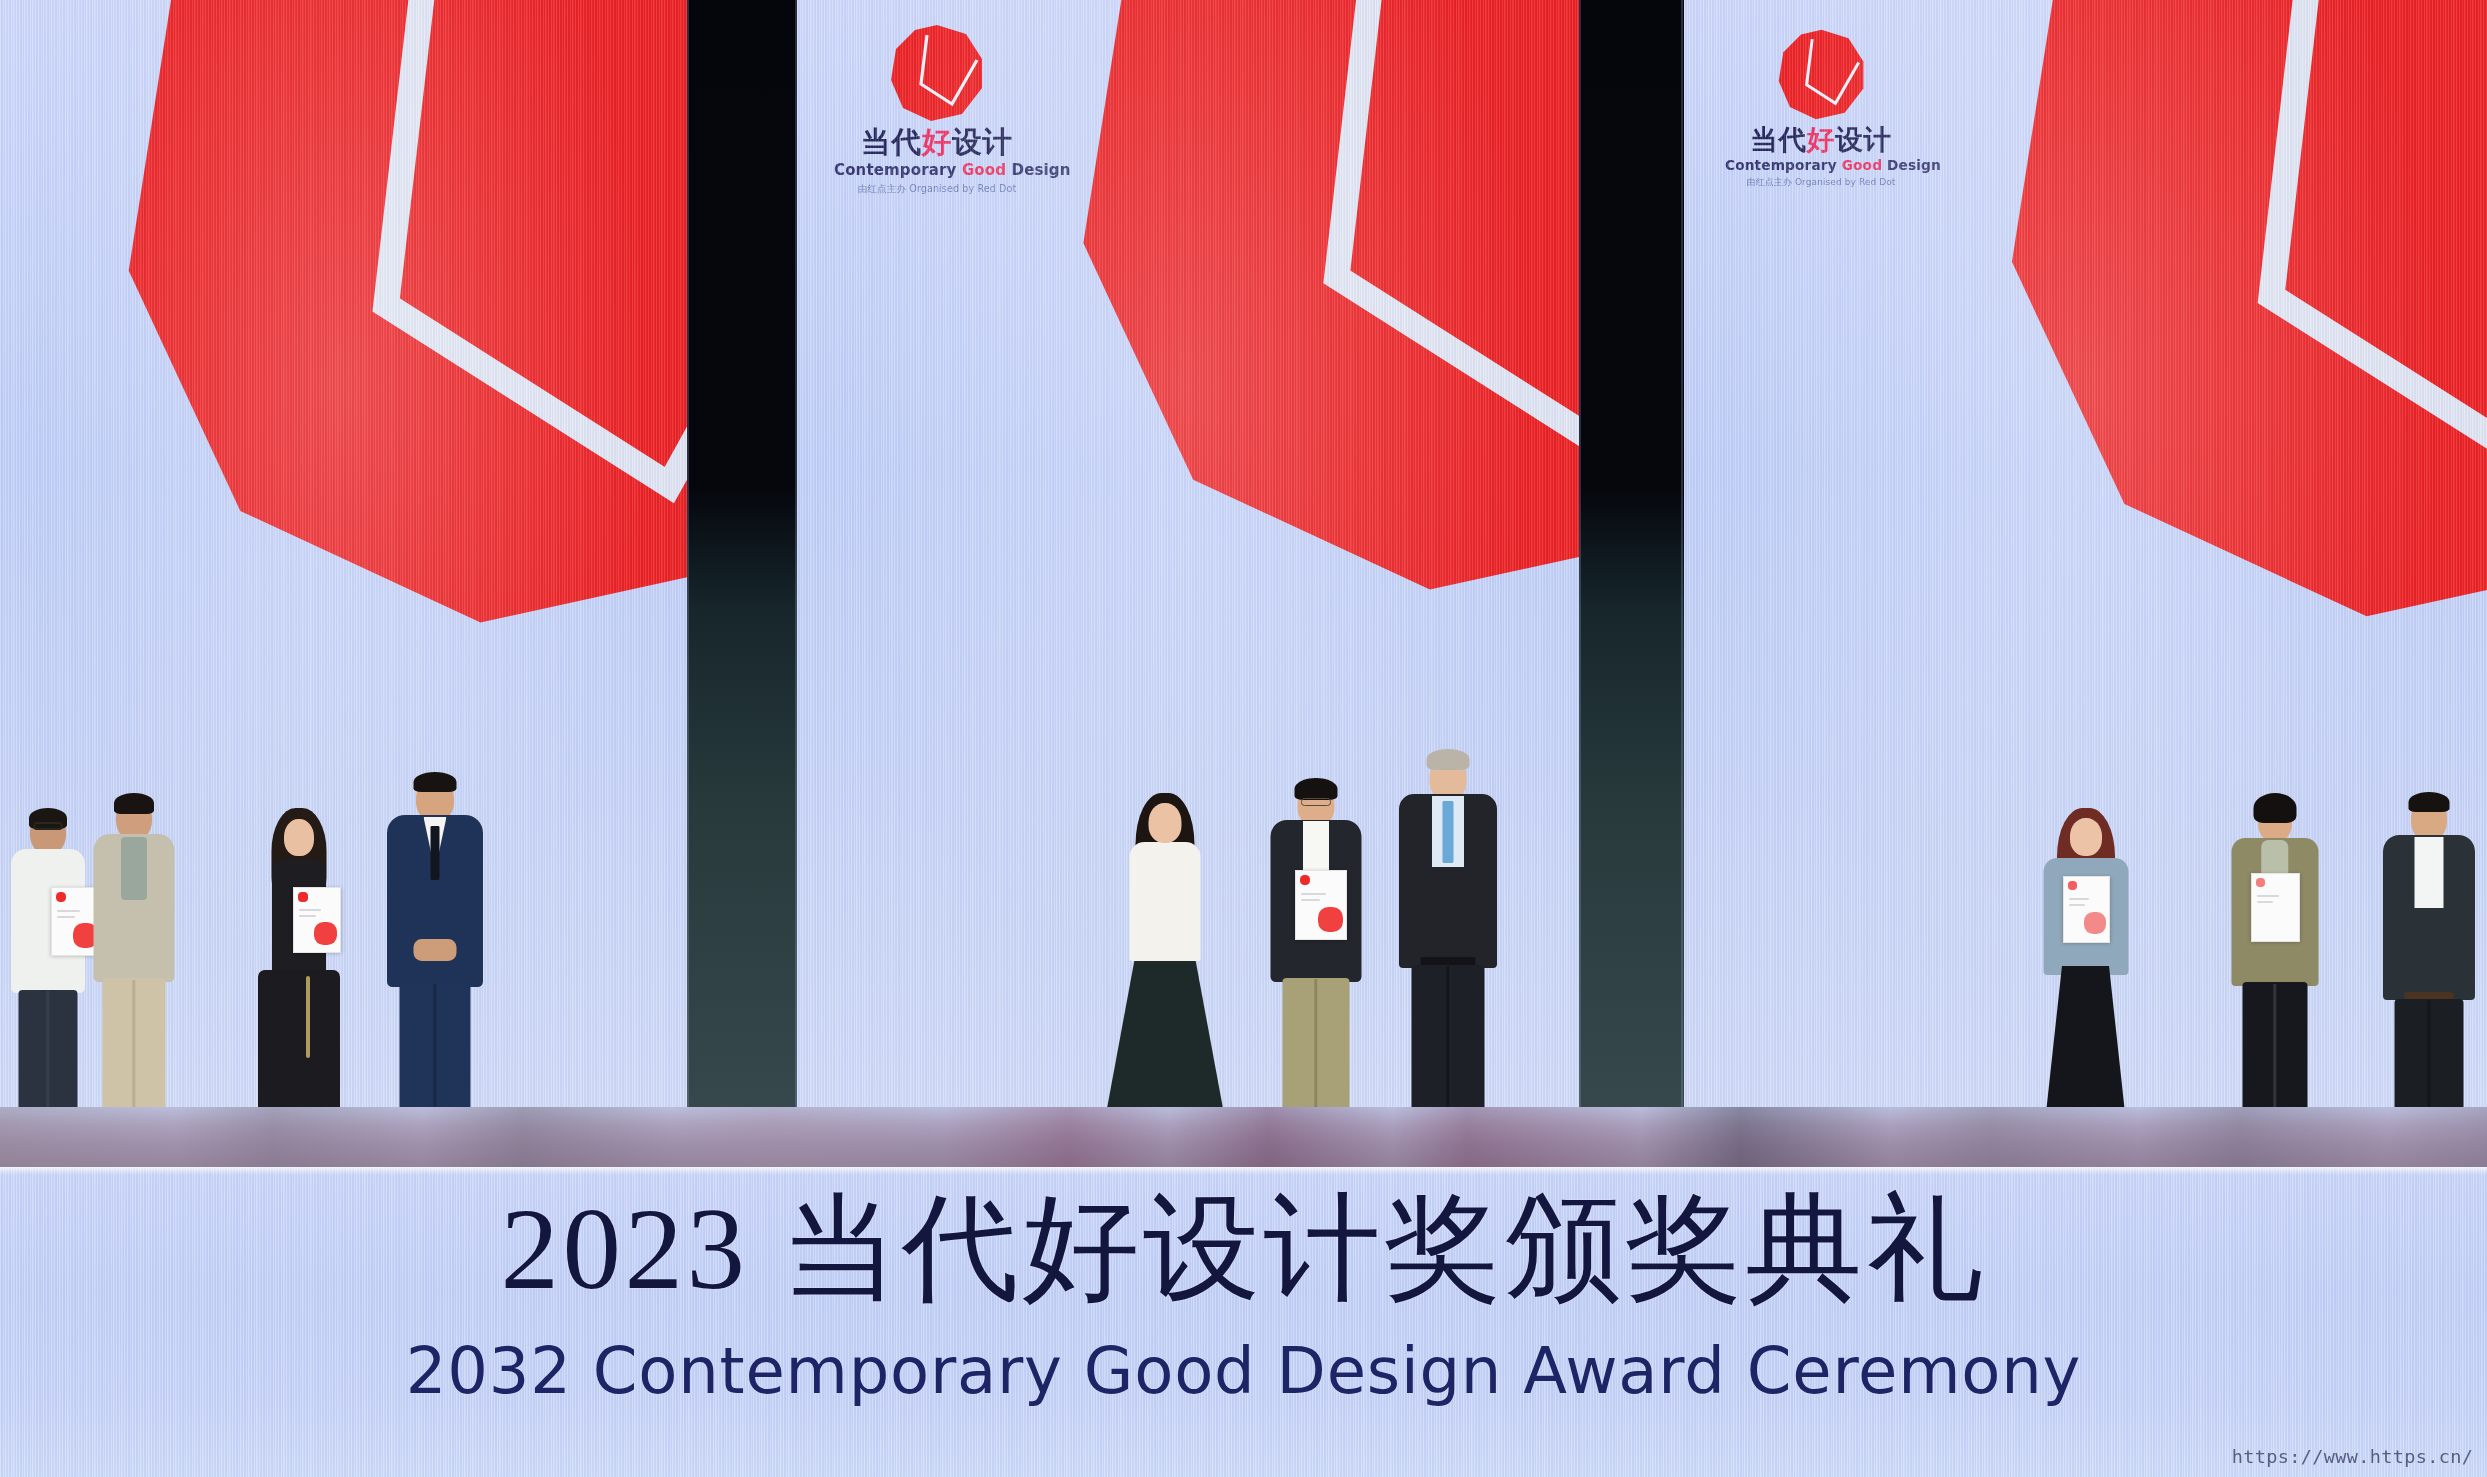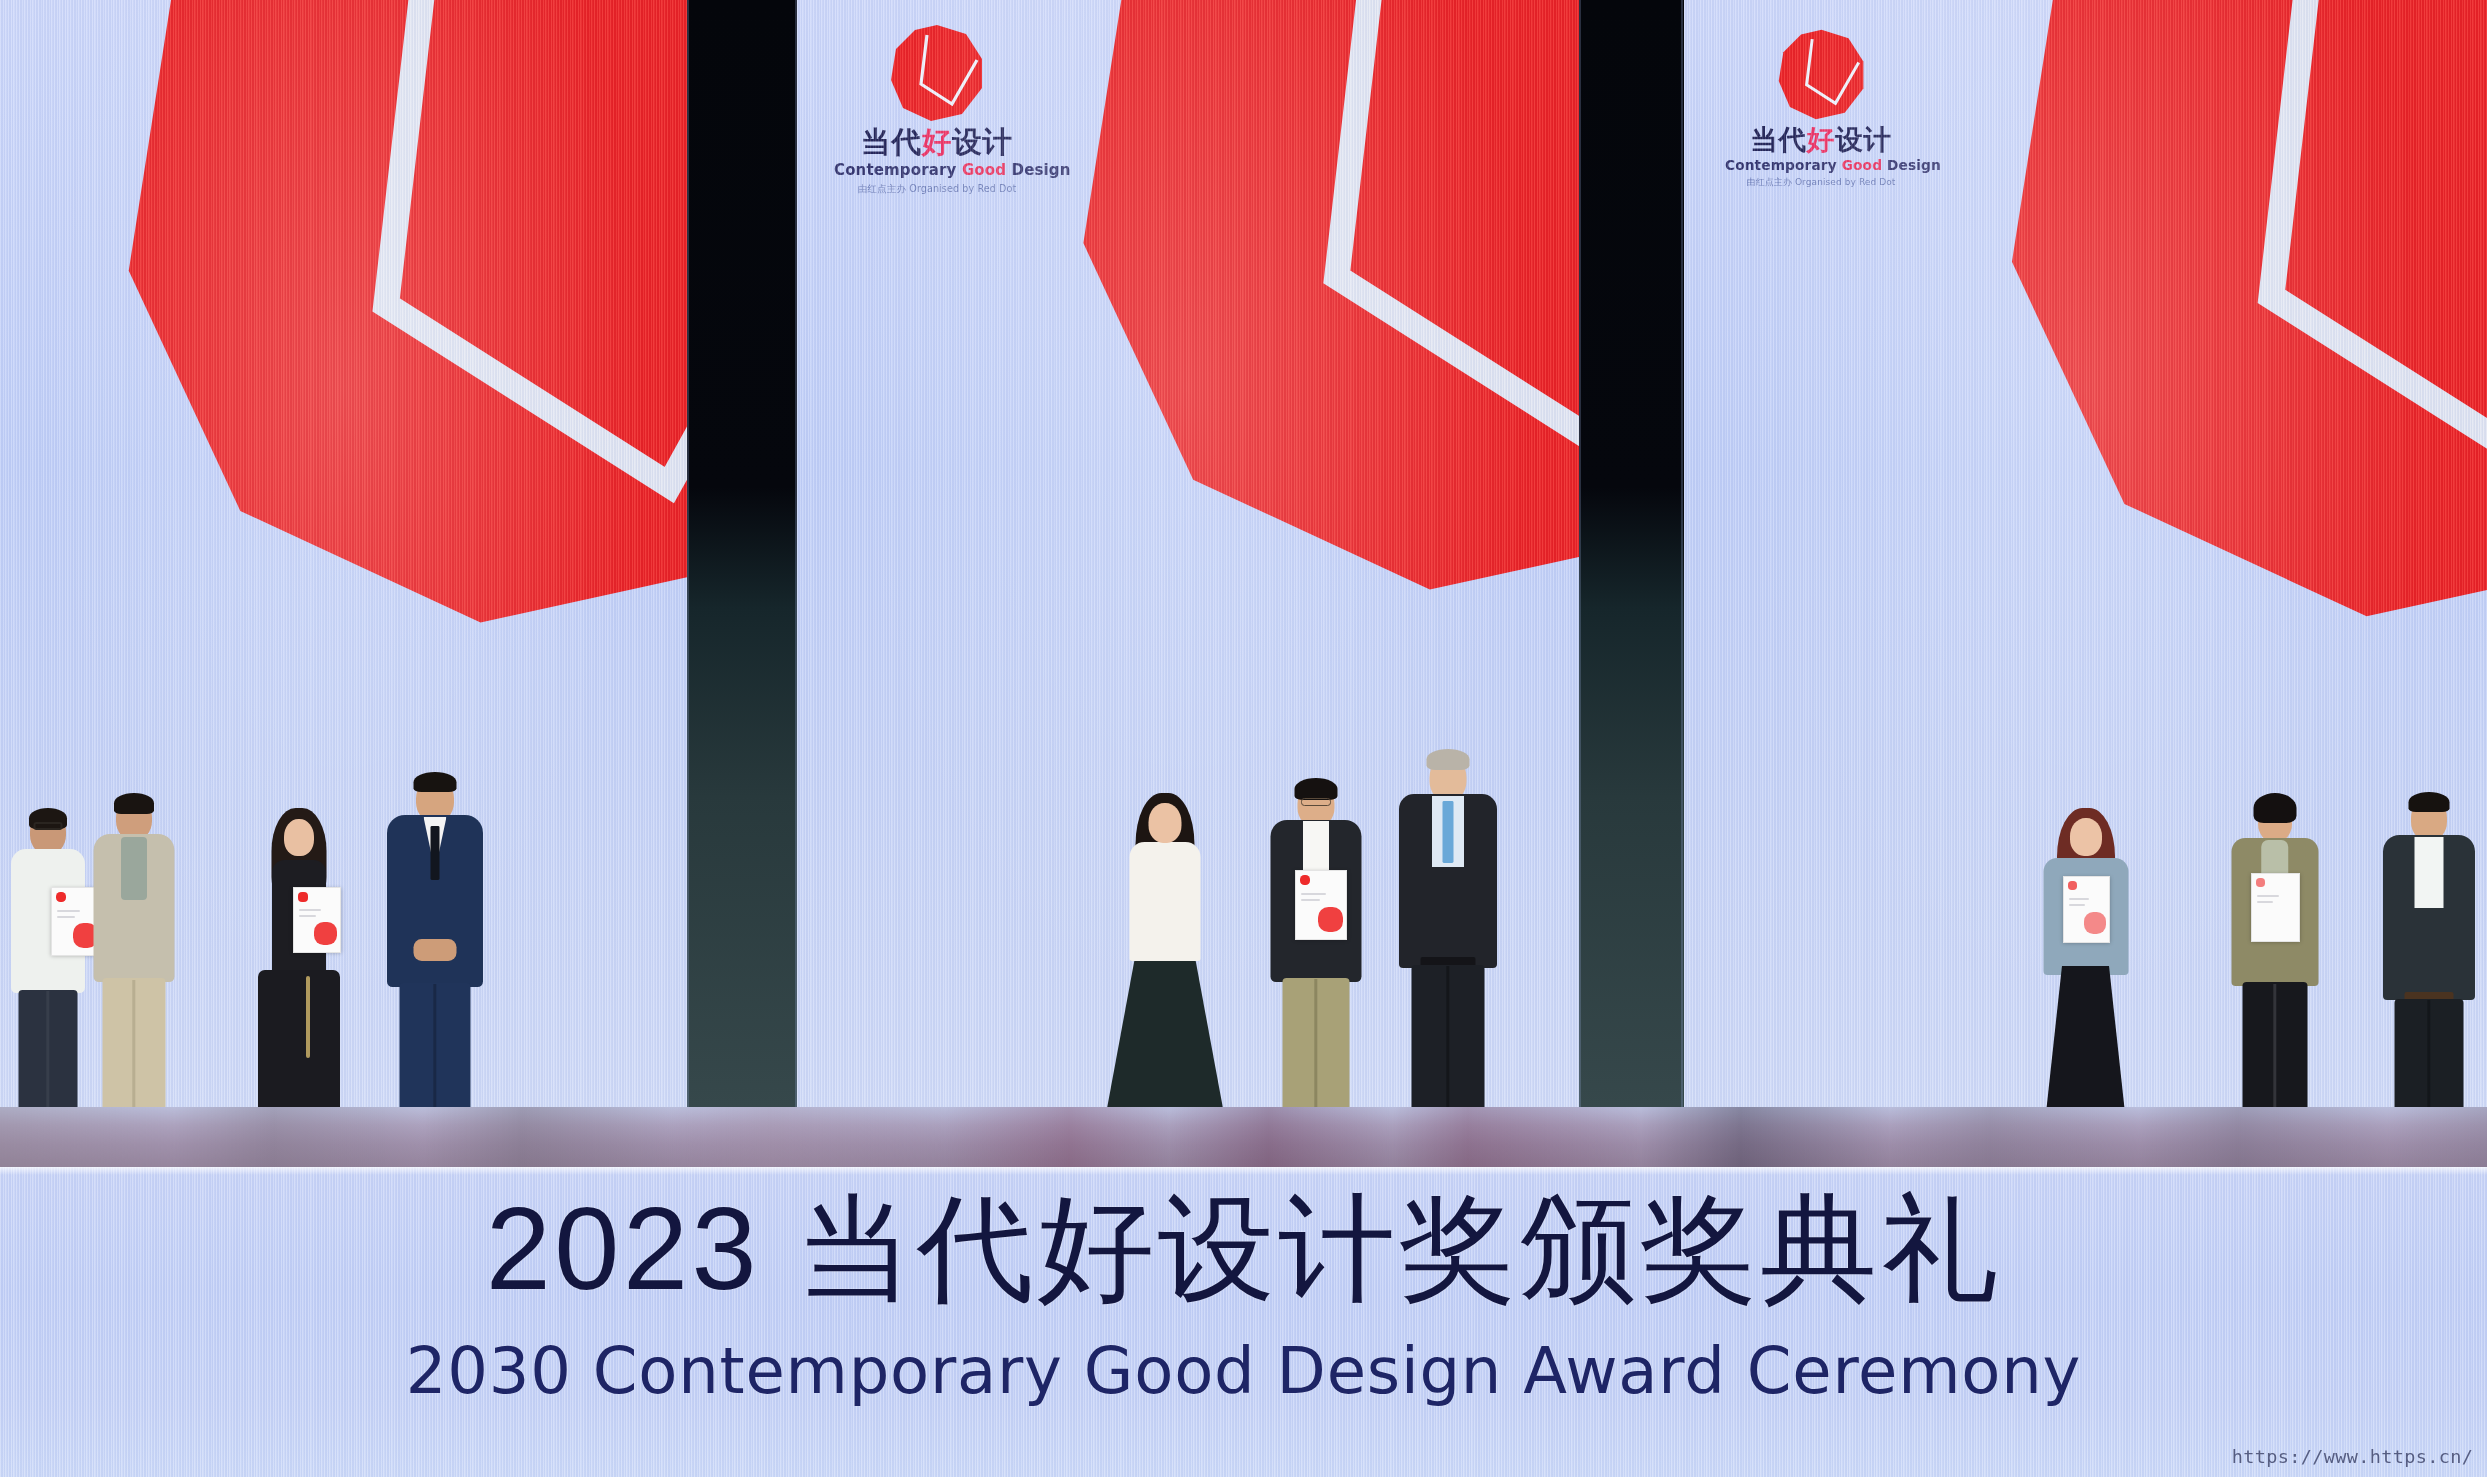--- a/index.html
+++ b/index.html
@@ -129,21 +129,21 @@
       rgba(255,255,255,.20) 0px,rgba(255,255,255,.20) 0.7px,
       rgba(130,150,210,.11) 1.4px,rgba(130,150,210,.11) 2.7px);
   }
   .banner .topglow{
     position:absolute;left:0;top:0;width:100%;height:8.2px;
     background:linear-gradient(180deg,rgba(255,255,255,.75),rgba(255,255,255,0));
   }
   .title-cn{
     position:absolute;left:0;top:23px;width:100%;
     text-align:center;
-    font-family:Liberation Sans, sans-serif;
+    font-family:Liberation Serif, serif;
     font-size:117px;line-height:1;
     font-weight:400;
     color:#13163f;
     letter-spacing:.03em;
     text-shadow:0 0 2.1px rgba(255,255,255,.55);
     white-space:nowrap;
   }
   .title-en{
     position:absolute;left:0;top:172px;width:100%;
     text-align:center;
@@ -385,19 +385,19 @@
 
   <div class="floor">
     <div class="refl"></div>
   </div>
 
   <div class="banner">
     <div class="bscan"></div>
     <div class="topglow"></div>
 
     <div class="title-cn">2023 当代好设计奖颁奖典礼</div>
-    <div class="title-en">2030 Contemporary Good Design Award Ceremony</div>
+    <div class="title-en">2032 Contemporary Good Design Award Ceremony</div>
 
     <div class="watermark">https://www.https.cn/</div>
   </div>
 
 </div>
 
 
 </body></html>

